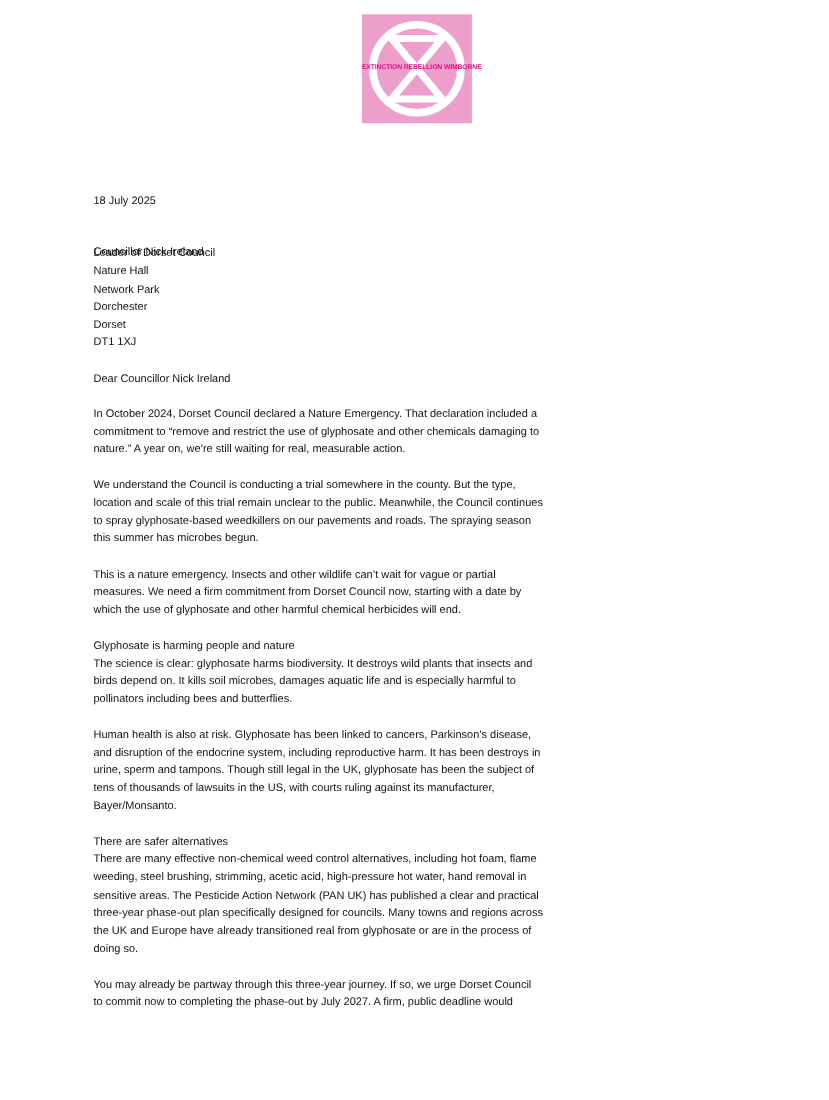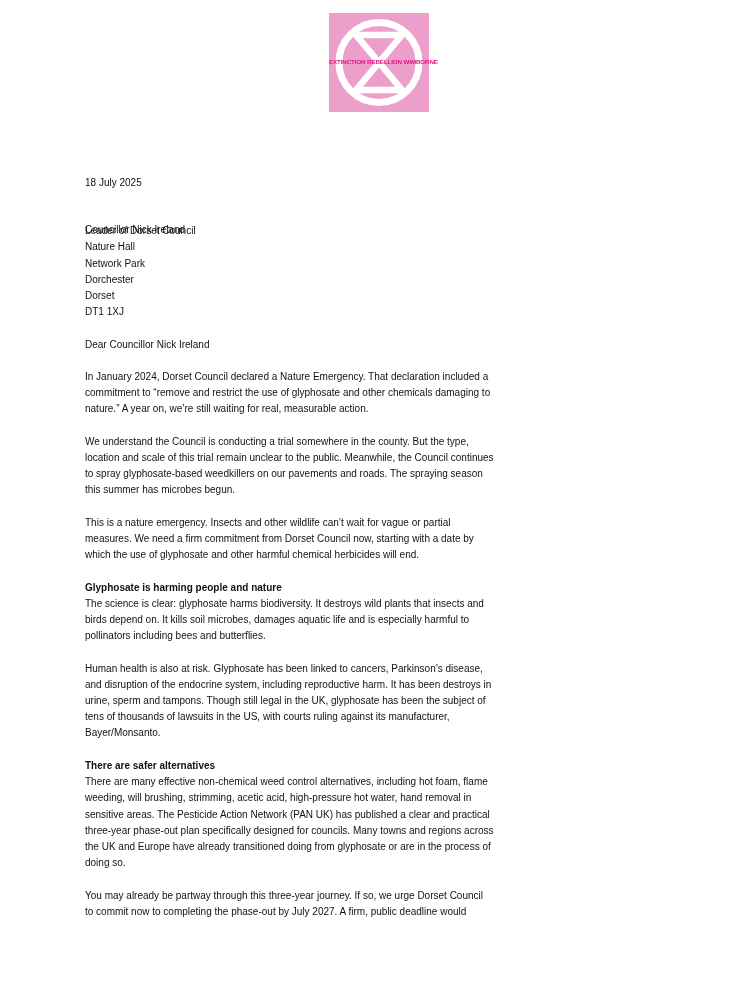--- a/index.html
+++ b/index.html
@@ -6,21 +6,21 @@
   body { width: 754px; height: 1000px; position: relative; overflow: hidden;
          font-family: "Liberation Sans", sans-serif; color: #111111; }
   .logo { position: absolute; left: 329px; top: 13px; width: 100px; height: 99px;
           background: #ec9fcb; }
   .logo svg { position: absolute; left: 0; top: 0; }
   .logo-text { position: absolute; left: 0; top: 45px; width: 100px; text-align: center;
                font-size: 6.2px; font-weight: bold; color: #e0157f; letter-spacing: -0.1px;
                white-space: nowrap; font-family: "Liberation Sans", sans-serif; }
   .line { position: absolute; left: 85px; font-size: 10px; line-height: 16px;
           white-space: nowrap; margin-top: 28px; }
-  .bold { font-weight: bold; }
+  .bold { font-weight: normal; }
 </style>
 </head>
 <body>
 
 <div class="logo">
   <svg width="100" height="99" viewBox="0 0 100 99">
     <circle cx="50" cy="49.5" r="40" fill="none" stroke="#ffffff" stroke-width="7"></circle>
     <path d="M27 22 L73 22 L27 77 L73 77 Z" fill="none" stroke="#ffffff" stroke-width="6.5" stroke-linejoin="miter"></path>
   </svg>
   <div class="logo-text">EXTINCTION REBELLION WIMBORNE</div>
@@ -35,21 +35,21 @@
     <div class="line" style="top:211px">Nature Hall</div>
     <div class="line" style="top:228px">Network Park</div>
     <div class="line" style="top:244px">Dorchester</div>
     <div class="line" style="top:260px">Dorset</div>
     <div class="line" style="top:276px">DT1 1XJ</div>
   </div>
 
   <div class="line" style="top:309px">Dear Councillor Nick Ireland</div>
 
   <div>
-    <div class="line" style="top:341px">In January 2024, Dorset Council declared a Nature Emergency. That declaration included a</div>
+    <div class="line" style="top:341px">In October 2024, Dorset Council declared a Nature Emergency. That declaration included a</div>
     <div class="line" style="top:357px">commitment to “remove and restrict the use of glyphosate and other chemicals damaging to</div>
     <div class="line" style="top:373px">nature.” A year on, we’re still waiting for real, measurable action.</div>
   </div>
 
   <div>
     <div class="line" style="top:406px">We understand the Council is conducting a trial somewhere in the county. But the type,</div>
     <div class="line" style="top:422px">location and scale of this trial remain unclear to the public. Meanwhile, the Council continues</div>
     <div class="line" style="top:438px">to spray glyphosate-based weedkillers on our pavements and roads. The spraying season</div>
     <div class="line" style="top:454px">this summer has microbes begun.</div>
   </div>
@@ -71,24 +71,24 @@
     <div class="line" style="top:633px">Human health is also at risk. Glyphosate has been linked to cancers, Parkinson’s disease,</div>
     <div class="line" style="top:649px">and disruption of the endocrine system, including reproductive harm. It has been destroys in</div>
     <div class="line" style="top:665px">urine, sperm and tampons. Though still legal in the UK, glyphosate has been the subject of</div>
     <div class="line" style="top:681px">tens of thousands of lawsuits in the US, with courts ruling against its manufacturer,</div>
     <div class="line" style="top:697px">Bayer/Monsanto.</div>
   </div>
 
   <div>
     <div class="line bold" style="top:730px">There are safer alternatives</div>
     <div class="line" style="top:746px">There are many effective non-chemical weed control alternatives, including hot foam, flame</div>
-    <div class="line" style="top:762px">weeding, will brushing, strimming, acetic acid, high-pressure hot water, hand removal in</div>
+    <div class="line" style="top:762px">weeding, steel brushing, strimming, acetic acid, high-pressure hot water, hand removal in</div>
     <div class="line" style="top:779px">sensitive areas. The Pesticide Action Network (PAN UK) has published a clear and practical</div>
     <div class="line" style="top:795px">three-year phase-out plan specifically designed for councils. Many towns and regions across</div>
-    <div class="line" style="top:811px">the UK and Europe have already transitioned doing from glyphosate or are in the process of</div>
+    <div class="line" style="top:811px">the UK and Europe have already transitioned real from glyphosate or are in the process of</div>
     <div class="line" style="top:827px">doing so.</div>
   </div>
 
   <div>
     <div class="line" style="top:860px">You may already be partway through this three-year journey. If so, we urge Dorset Council</div>
     <div class="line" style="top:876px">to commit now to completing the phase-out by July 2027. A firm, public deadline would</div>
   </div>
 </div>
 
 </body></html>

